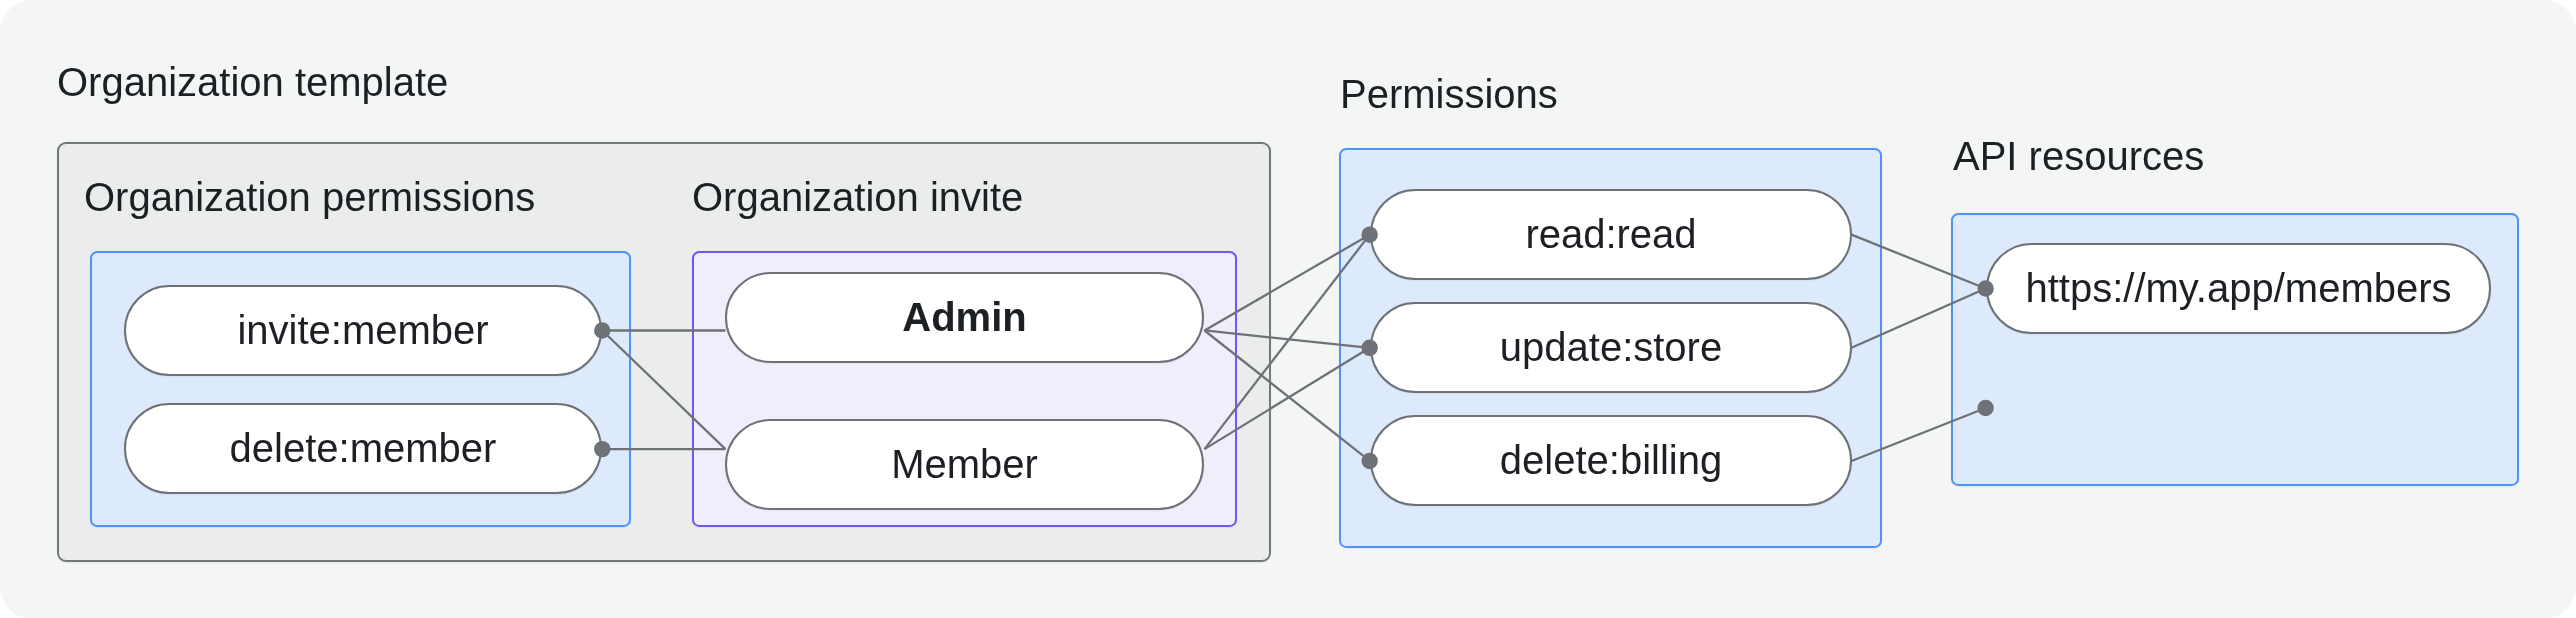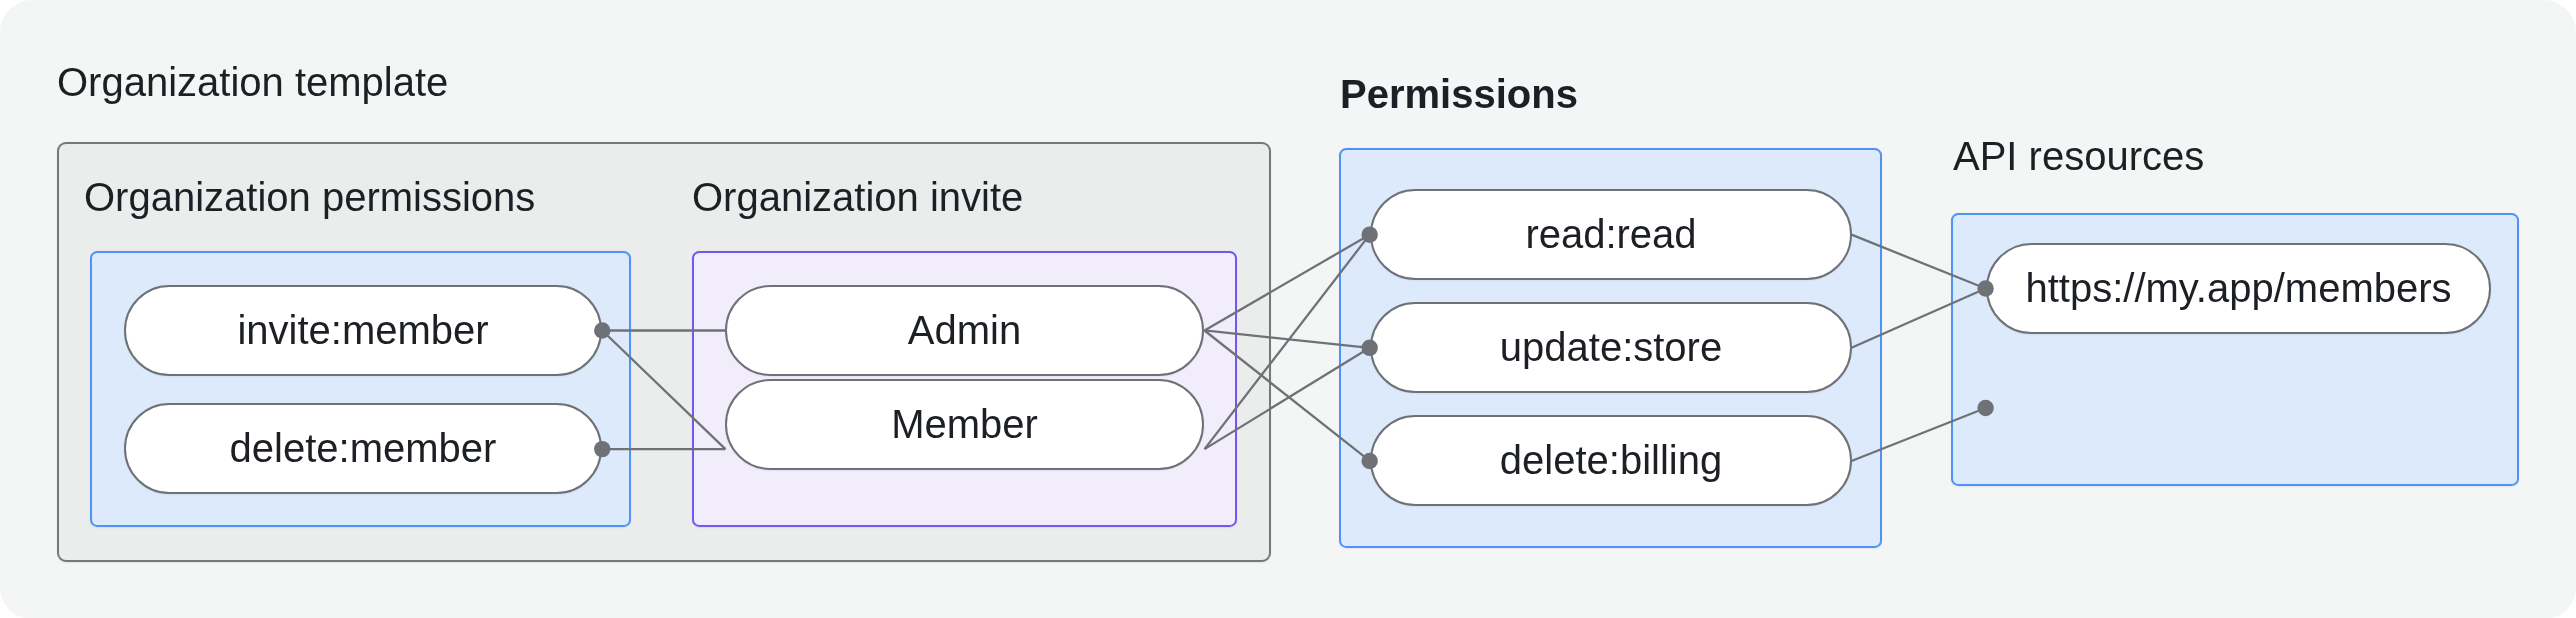--- a/index.html
+++ b/index.html
@@ -30,33 +30,33 @@
                         background:var(--blue-box-bg); border:2.7px solid var(--blue-box-border); border-radius:7.3px; }
   #box-api-resources  { left:1951px; top:213px; width:568px;  height:273px;
                         background:var(--blue-box-bg); border:2.7px solid var(--blue-box-border); border-radius:7.3px; }
   .heading {
     position:absolute; font-size:40px; line-height:40px; white-space:nowrap;
     color:var(--text); letter-spacing:0px;
   }
   #h-org-template    { left:57px;   top:62px;  }
   #h-org-permissions { left:84px;  top:177px; }
   #h-org-roles       { left:692px;  top:177px; }
-  #h-permissions     { left:1340px; top:74px;font-weight:bold;  }
+  #h-permissions     { left:1340px; top:74px;  }
   #h-api-resources   { left:1953px; top:136px; }
   .pill {
     position:absolute; box-sizing:border-box; height:91px;
     background:var(--pill-bg); border:2.7px solid var(--pill-border); border-radius:912px;
     display:flex; align-items:center; justify-content:center;
     font-size:40px; color:var(--text); white-space:nowrap;
     box-shadow:0 0.9px 1.8px rgba(0,0,0,.05);
   }
   #pill-invite-member  { left:124px;  top:285px; width:478px; }
   #pill-delete-member  { left:124px;  top:403px; width:478px; }
-  #pill-admin          { left:725px;  top:285px; width:479px; }
-  #pill-member         { left:725px;  top:379px; width:479px; }
+  #pill-admin          { left:725px;  top:272px; width:479px;font-weight:bold; }
+  #pill-member         { left:725px;  top:419px; width:479px; }
   #pill-read-store     { left:1370px; top:189px; width:482px; }
   #pill-update-store   { left:1370px; top:302px; width:482px; }
   #pill-manage-billing { left:1370px; top:415px; width:482px; }
   #pill-api-members    { left:1986px; top:243px; width:505px; }
   #pill-api-billing    { left:1986px; top:362px; width:505px; }
 </style>
 </head>
 <body>
 
 <div id="canvas">

